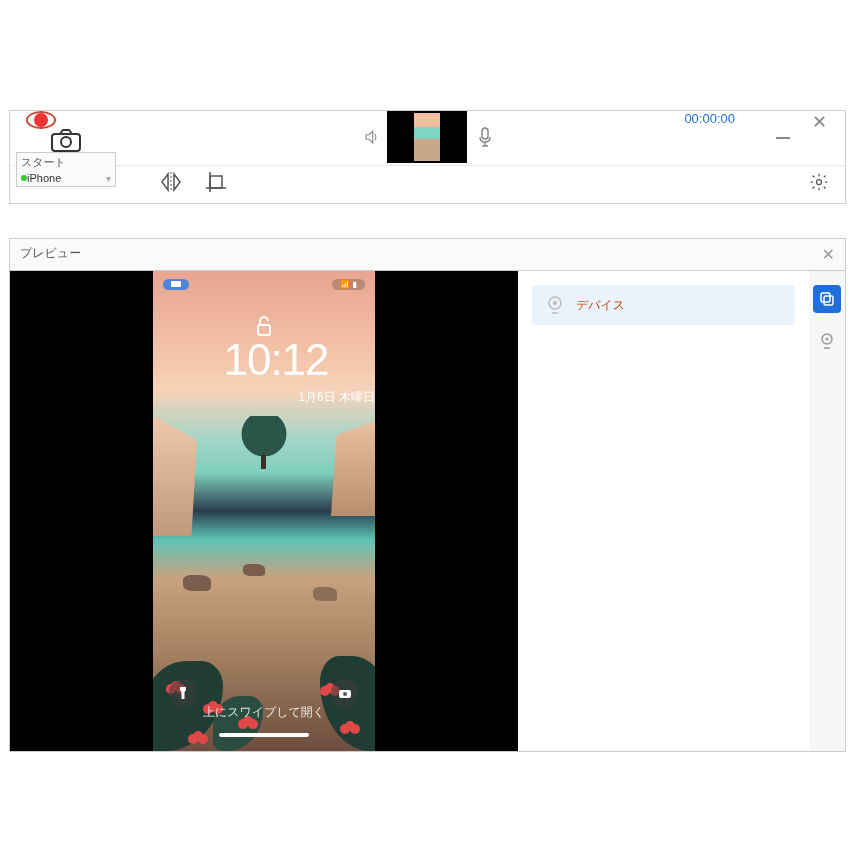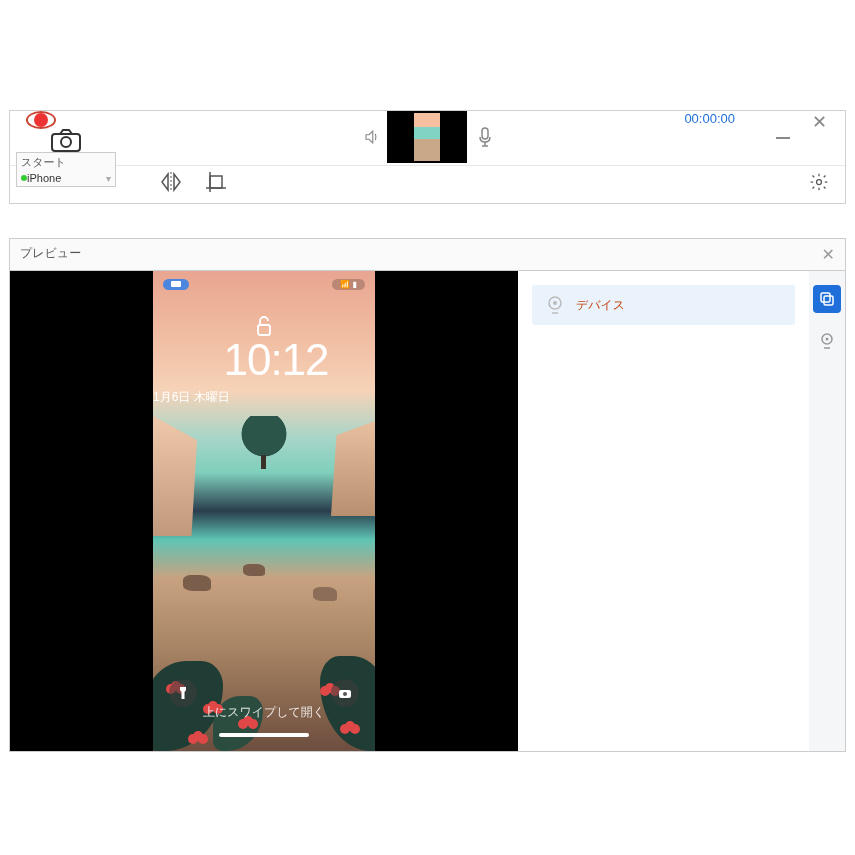--- a/index.html
+++ b/index.html
@@ -40,21 +40,21 @@
   .preview-header { display: flex; align-items: flex-start; justify-content: space-between; padding: 6px 10px; border-bottom: 1px solid #ccc; font-size: 12px; color: #555; background: #fafafa; }
   .preview-close { color: #999; font-size: 16px; cursor: pointer; }
   .preview-body { display: flex; height: 480px; }
   .preview-left { flex: 0 0 508px; background: #000; display: flex; align-items: stretch; justify-content: center; position: relative; }
   .phone-screen { width: 222px; height: 100%; position: relative; overflow: hidden; background: linear-gradient(180deg, #e8a590 0%, #f1bfa4 15%, #f6d3b8 25%, #a5d5c8 35%, #7fcfbc 42%, #2a3d4d 50%, #5fc4b4 56%, #c8a280 64%, #a88564 78%, #6d4d3e 100%); }
   .status-bar { position: absolute; top: 8px; left: 0; right: 0; display: flex; justify-content: space-between; padding: 0 10px; }
   .status-pill { background: rgba(60,130,230,0.9); border-radius: 10px; padding: 1px 8px; color: #fff; font-size: 9px; display: flex; align-items: center; gap: 3px; }
   .status-right { background: rgba(0,0,0,0.2); border-radius: 10px; padding: 1px 8px; color: #fff; font-size: 8px; }
   .lock-icon { position: absolute; top: 44px; left: 50%; transform: translateX(-50%); color: #fff; }
   .time-display { position: absolute; top: 64px; left: 0; right: 0; text-align: center; color: #fff; font-size: 44px; font-weight: 300; letter-spacing: -1px; padding-left: 24px; }
-  .date-display { position: absolute; top: 118px; left: 0; right: 0; text-align: left; color: #fff; font-size: 12px; }
+  .date-display { position: absolute; top: 118px; left: 0; right: 0; text-align: right; color: #fff; font-size: 12px; }
   
   .tree { position: absolute; top: 145px; left: 50%; transform: translateX(-50%); width: 50px; height: 45px; background: radial-gradient(circle at 50% 40%, #2b5548 60%, transparent 62%); }
   .tree::after { content: ""; position: absolute; bottom: -8px; left: 22px; width: 5px; height: 14px; background: #3b3028; }
   .cliff-l { position: absolute; top: 145px; left: 0; width: 55px; height: 120px; background: linear-gradient(#f0c8aa, #c0987c); clip-path: polygon(0 0, 80% 20%, 70% 100%, 0 100%); }
   .cliff-r { position: absolute; top: 150px; right: 0; width: 55px; height: 95px; background: linear-gradient(#e8c0a0, #b89070); clip-path: polygon(30% 15%, 100% 0, 100% 100%, 20% 100%); }
   .rock { position: absolute; background: #7a5d4b; border-radius: 30% 40% 20% 35%; }
   .r1 { bottom: 160px; left: 30px; width: 28px; height: 16px; }
   .r2 { bottom: 150px; right: 38px; width: 24px; height: 14px; background: #8b6d58; }
   .r3 { bottom: 175px; left: 90px; width: 22px; height: 12px; }
   .leaves { position: absolute; bottom: 0; left: 0; right: 0; height: 120px; }

